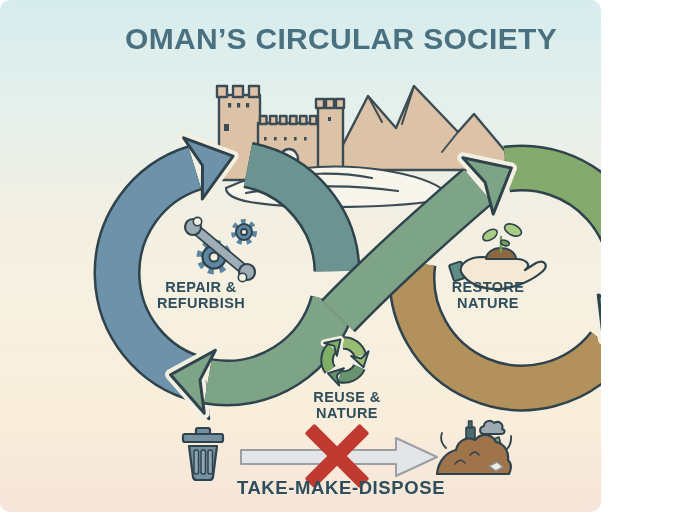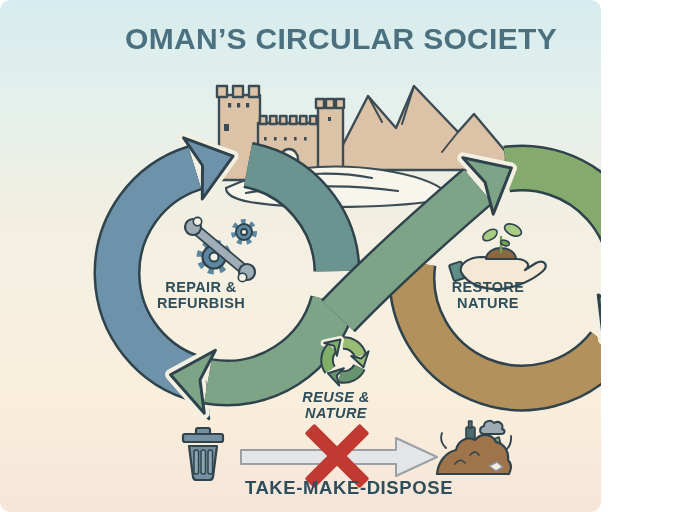--- a/index.html
+++ b/index.html
@@ -160,20 +160,20 @@
   <div class="lbl" style="left: 488px; top: 279px; color: rgb(46, 78, 91);">
     <div>RESTORE</div>
     <div>NATURE</div>
   </div>
 
   <div class="lbl" style="left: 201px; top: 279px; color: rgb(46, 78, 91);">
     <div>REPAIR &amp;</div>
     <div>REFURBISH</div>
   </div>
 
-  <div class="lbl" style="left: 336px; top: 389px; color: rgb(46, 78, 91); font-style: italic;">
+  <div class="lbl" style="left: 347px; top: 389px; color: rgb(46, 78, 91);">
     <div>REUSE &amp;</div>
     <div>NATURE</div>
   </div>
 
-  <div class="lbl" id="dispose-label" style="left: 341px; top: 478px; color: rgb(46, 78, 91); margin-left: 8px;">TAKE-MAKE-DISPOSE</div>
+  <div class="lbl" id="dispose-label" style="left: 341px; top: 478px; color: rgb(46, 78, 91);">TAKE-MAKE-DISPOSE</div>
 
 </div>
 
 </body></html>

